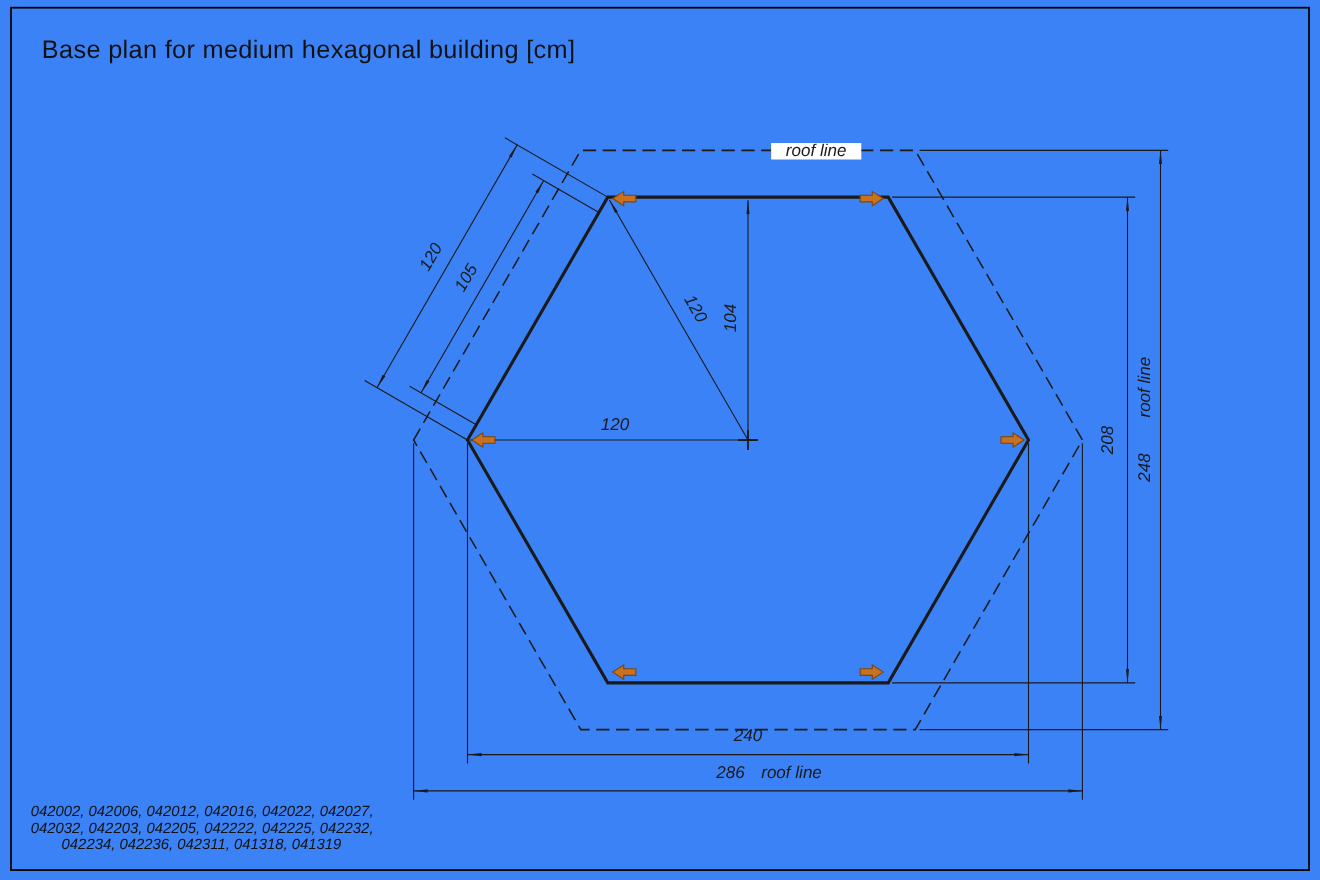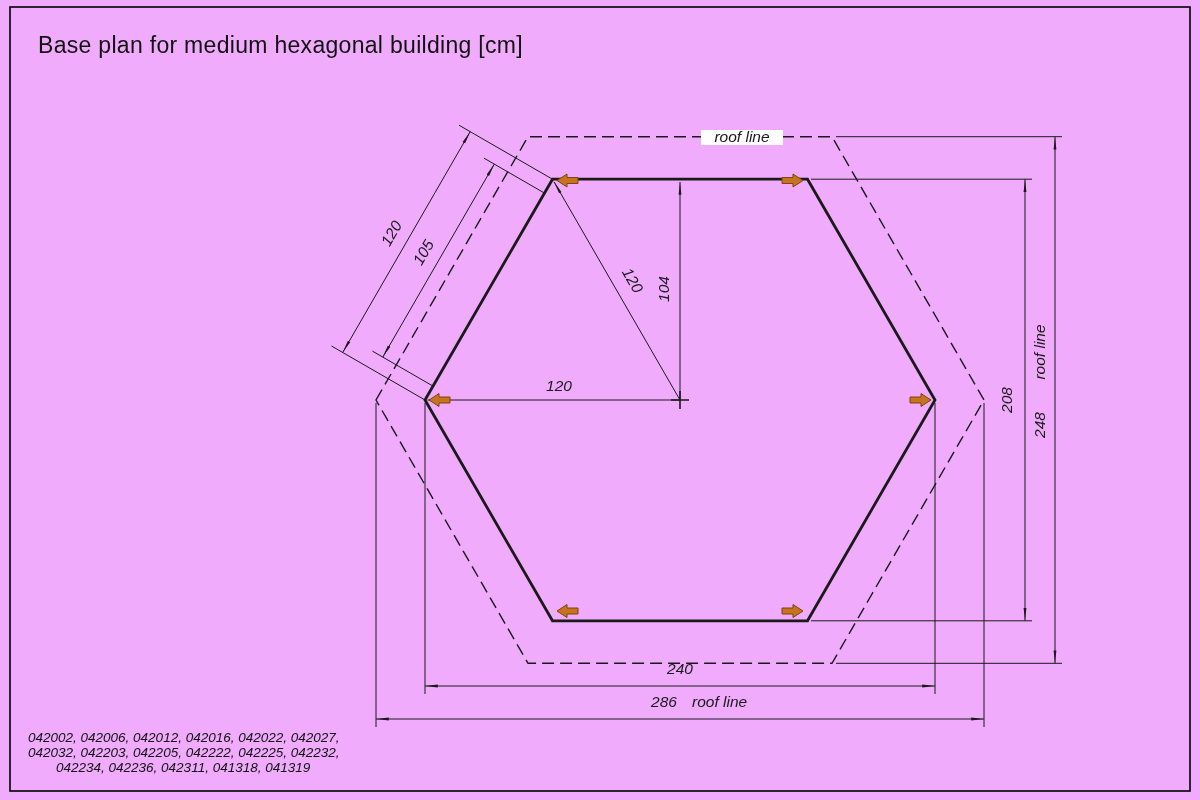--- a/index.html
+++ b/index.html
@@ -1,20 +1,20 @@
 <!DOCTYPE html>
 <html style="--line-color: #1a1a1a; --post-marker-fill: #c8711f; --post-marker-outline: #7a450f;"><head>
 <meta charset="utf-8">
 <style>
   html, body { margin: 0; padding: 0; background: #ffffff; }
   .page {
     position: relative;
     width: 1200px;
     height: 800px;
-    background: #f0abfc;
+    background: #3b82f6;
     overflow: hidden;
     font-family: "Liberation Sans", "DejaVu Sans", sans-serif;
   }
   svg { display: block; }
   text {
     font-family: "Liberation Sans", "DejaVu Sans", sans-serif;
     fill: var(--line-color, #1a1a1a);
   }
   .title-text { font-size: 23px; letter-spacing: 0.3px; fill: #111111; }
   .dim  { font-size: 15.5px; font-style: italic; }

